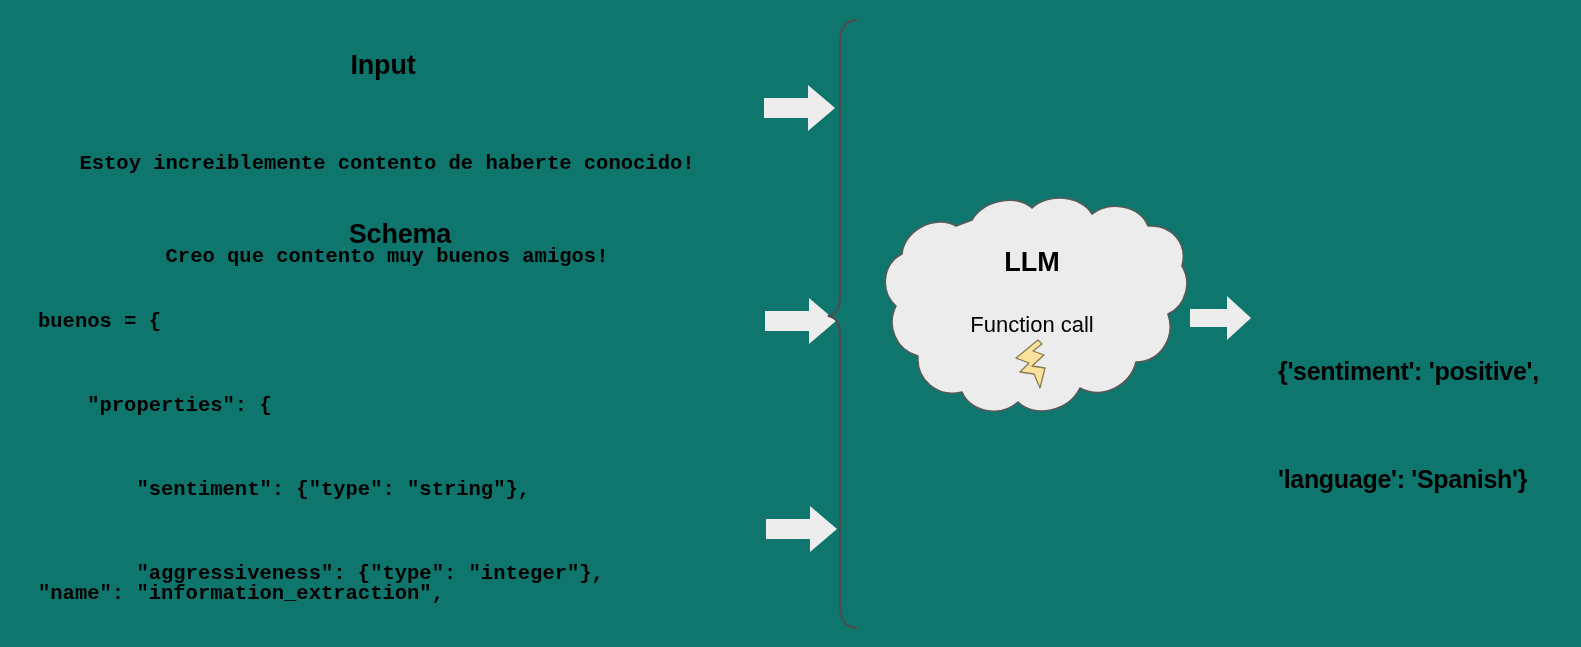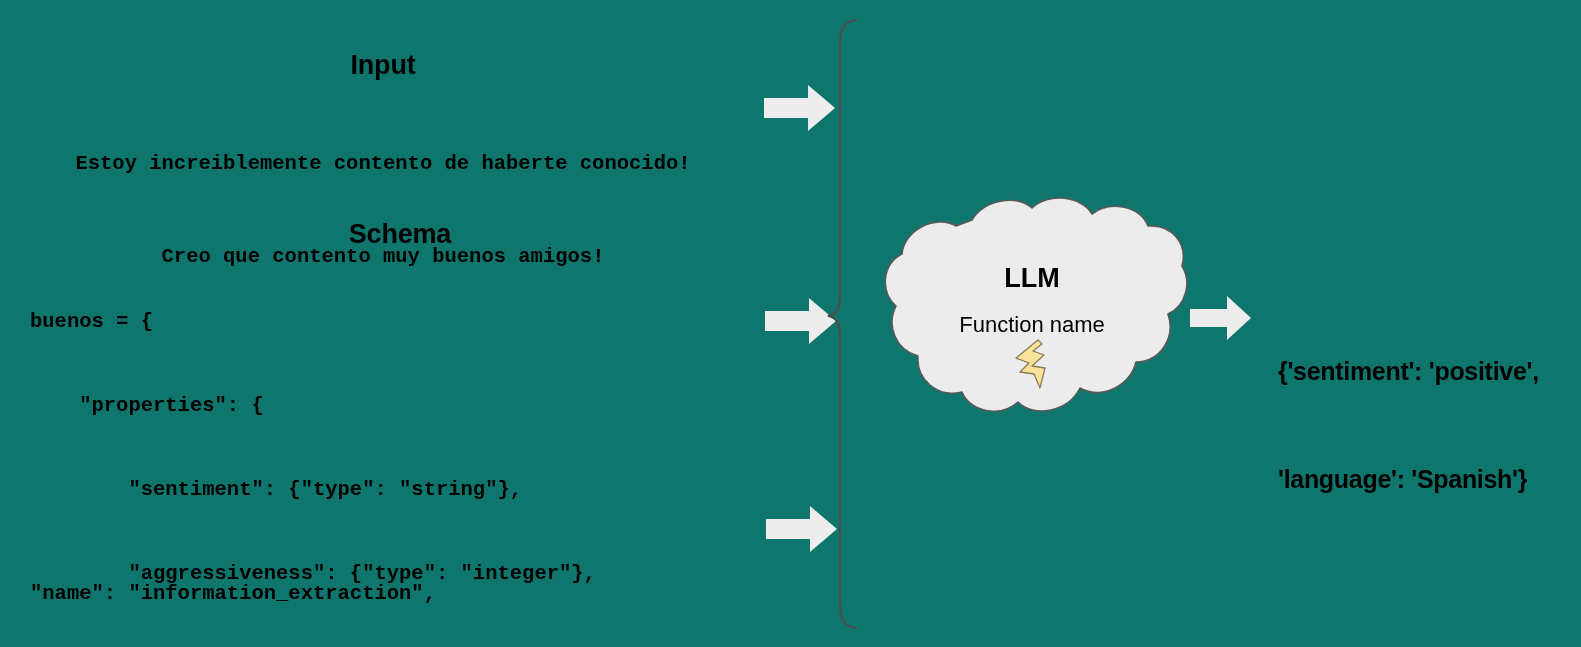--- a/index.html
+++ b/index.html
@@ -35,20 +35,21 @@
     font-family: "Liberation Mono", "DejaVu Sans Mono", monospace;
     font-weight: bold;
     font-size: 20.5px;
     color: #000000;
     white-space: pre;
     letter-spacing: 0px;
   }
   .mono-block .mono-line {
     display: block;
     white-space: pre;
+    margin-left: 8px;
   }
 
   #input-text {
     left: 0px;
     top: 86px;
     width: 766px;
     text-align: center;
     line-height: 31px;
   }
   #schema-text {
@@ -90,21 +91,21 @@
   .cloud-label {
     position: absolute;
     width: 312px;
     text-align: center;
     white-space: nowrap;
     font-family: "Liberation Sans", sans-serif;
     color: #000000;
   }
   #llm-title {
     left: 876px;
-    top: 263px;
+    top: 247px;
     font-size: 27px;
     font-weight: bold;
   }
   #llm-subtitle {
     left: 876px;
     top: 312px;
     font-size: 22px;
     font-weight: normal;
   }
   #bolt-icon {
@@ -196,21 +197,21 @@
              C 124 222, 94 216, 86 196
              C 62 202, 40 184, 42 160
              C 20 154, 10 130, 20 110
              C 4 96, 6 68, 26 58
              C 28 34, 60 18, 80 30
              Z" fill="#ececec" stroke="#595959" stroke-width="1.6" stroke-linejoin="round"></path>
   </svg>
 
   <div class="cloud-label" id="llm-title">LLM</div>
 
-  <div class="cloud-label" id="llm-subtitle">Function name</div>
+  <div class="cloud-label" id="llm-subtitle">Function call</div>
 
   <svg id="bolt-icon" viewBox="0 0 48 52">
     <polygon points="26,2 4,20 17,25 8,34 22,36 28,50 33,30 20,28 32,17 21,13 30,6" fill="#fae29a" stroke="#8a7a55" stroke-width="1.3" stroke-linejoin="round"></polygon>
   </svg>
 
   <svg class="block-arrow" style="left:1190px; top:295px;" width="62" height="46" viewBox="0 0 62 46">
     <polygon points="0,14 37,14 37,1 61,23 37,45 37,32 0,32" fill="#ededed"></polygon>
   </svg>
 
   <div id="output-text">

